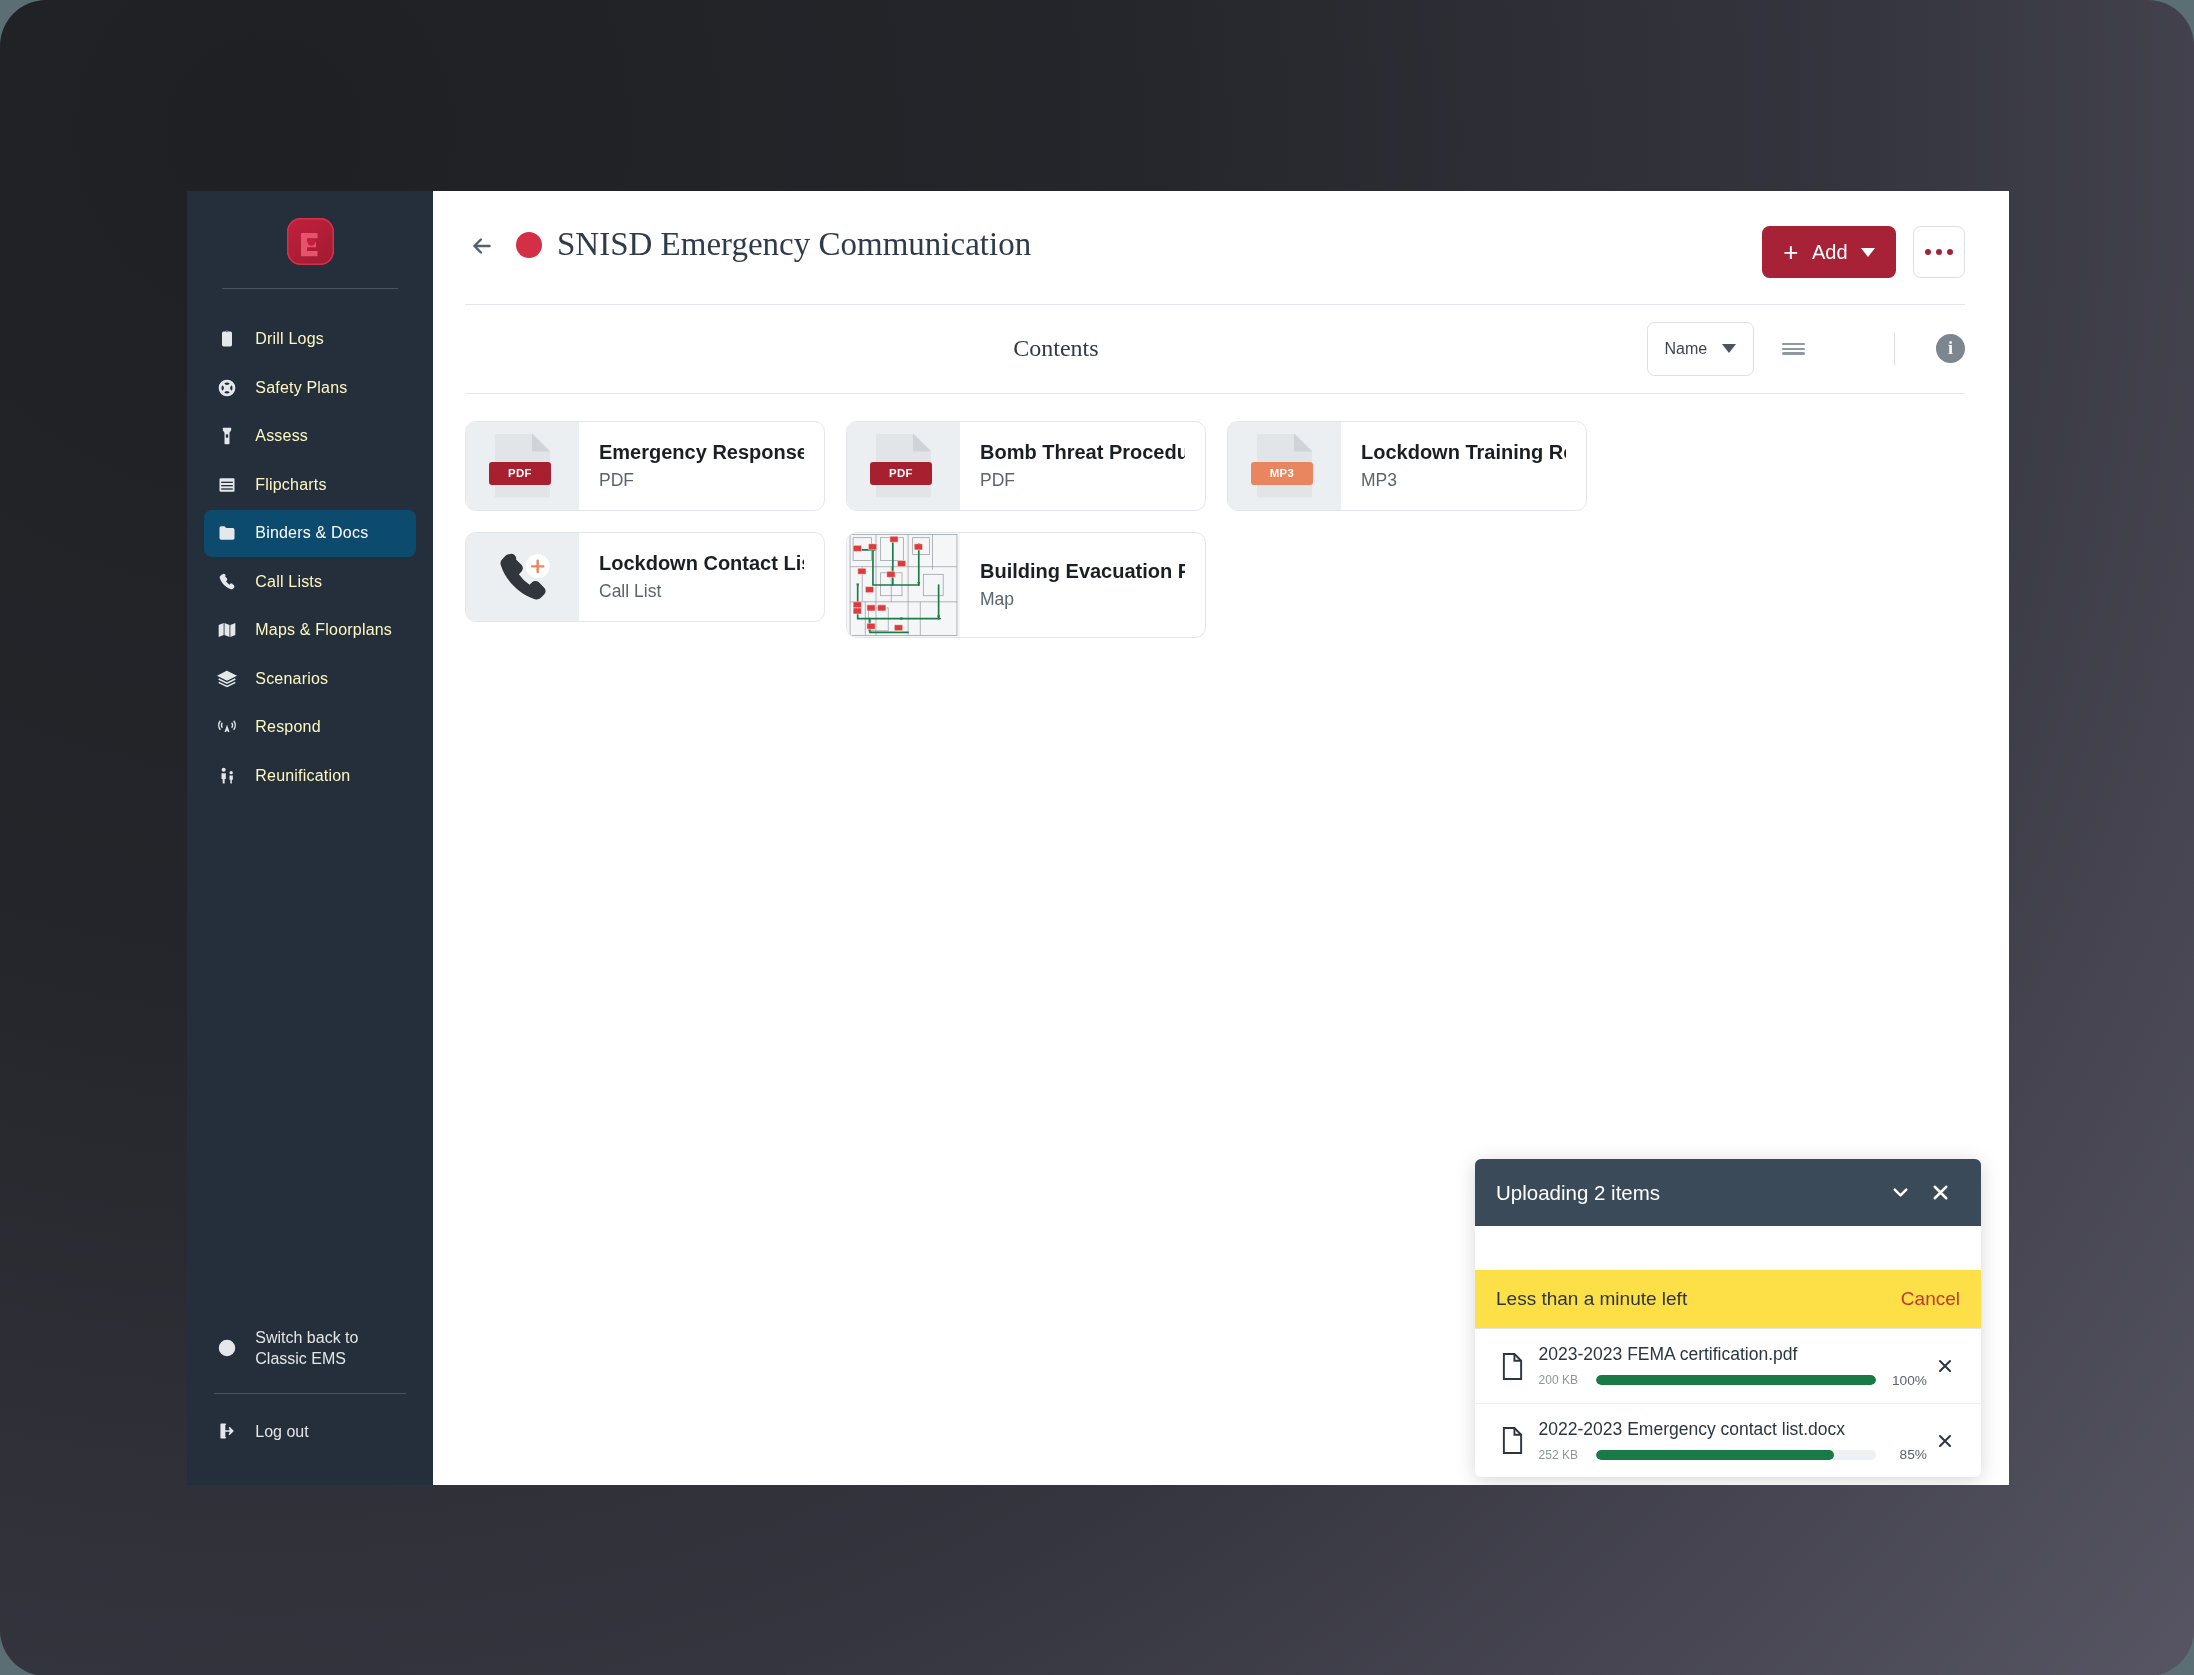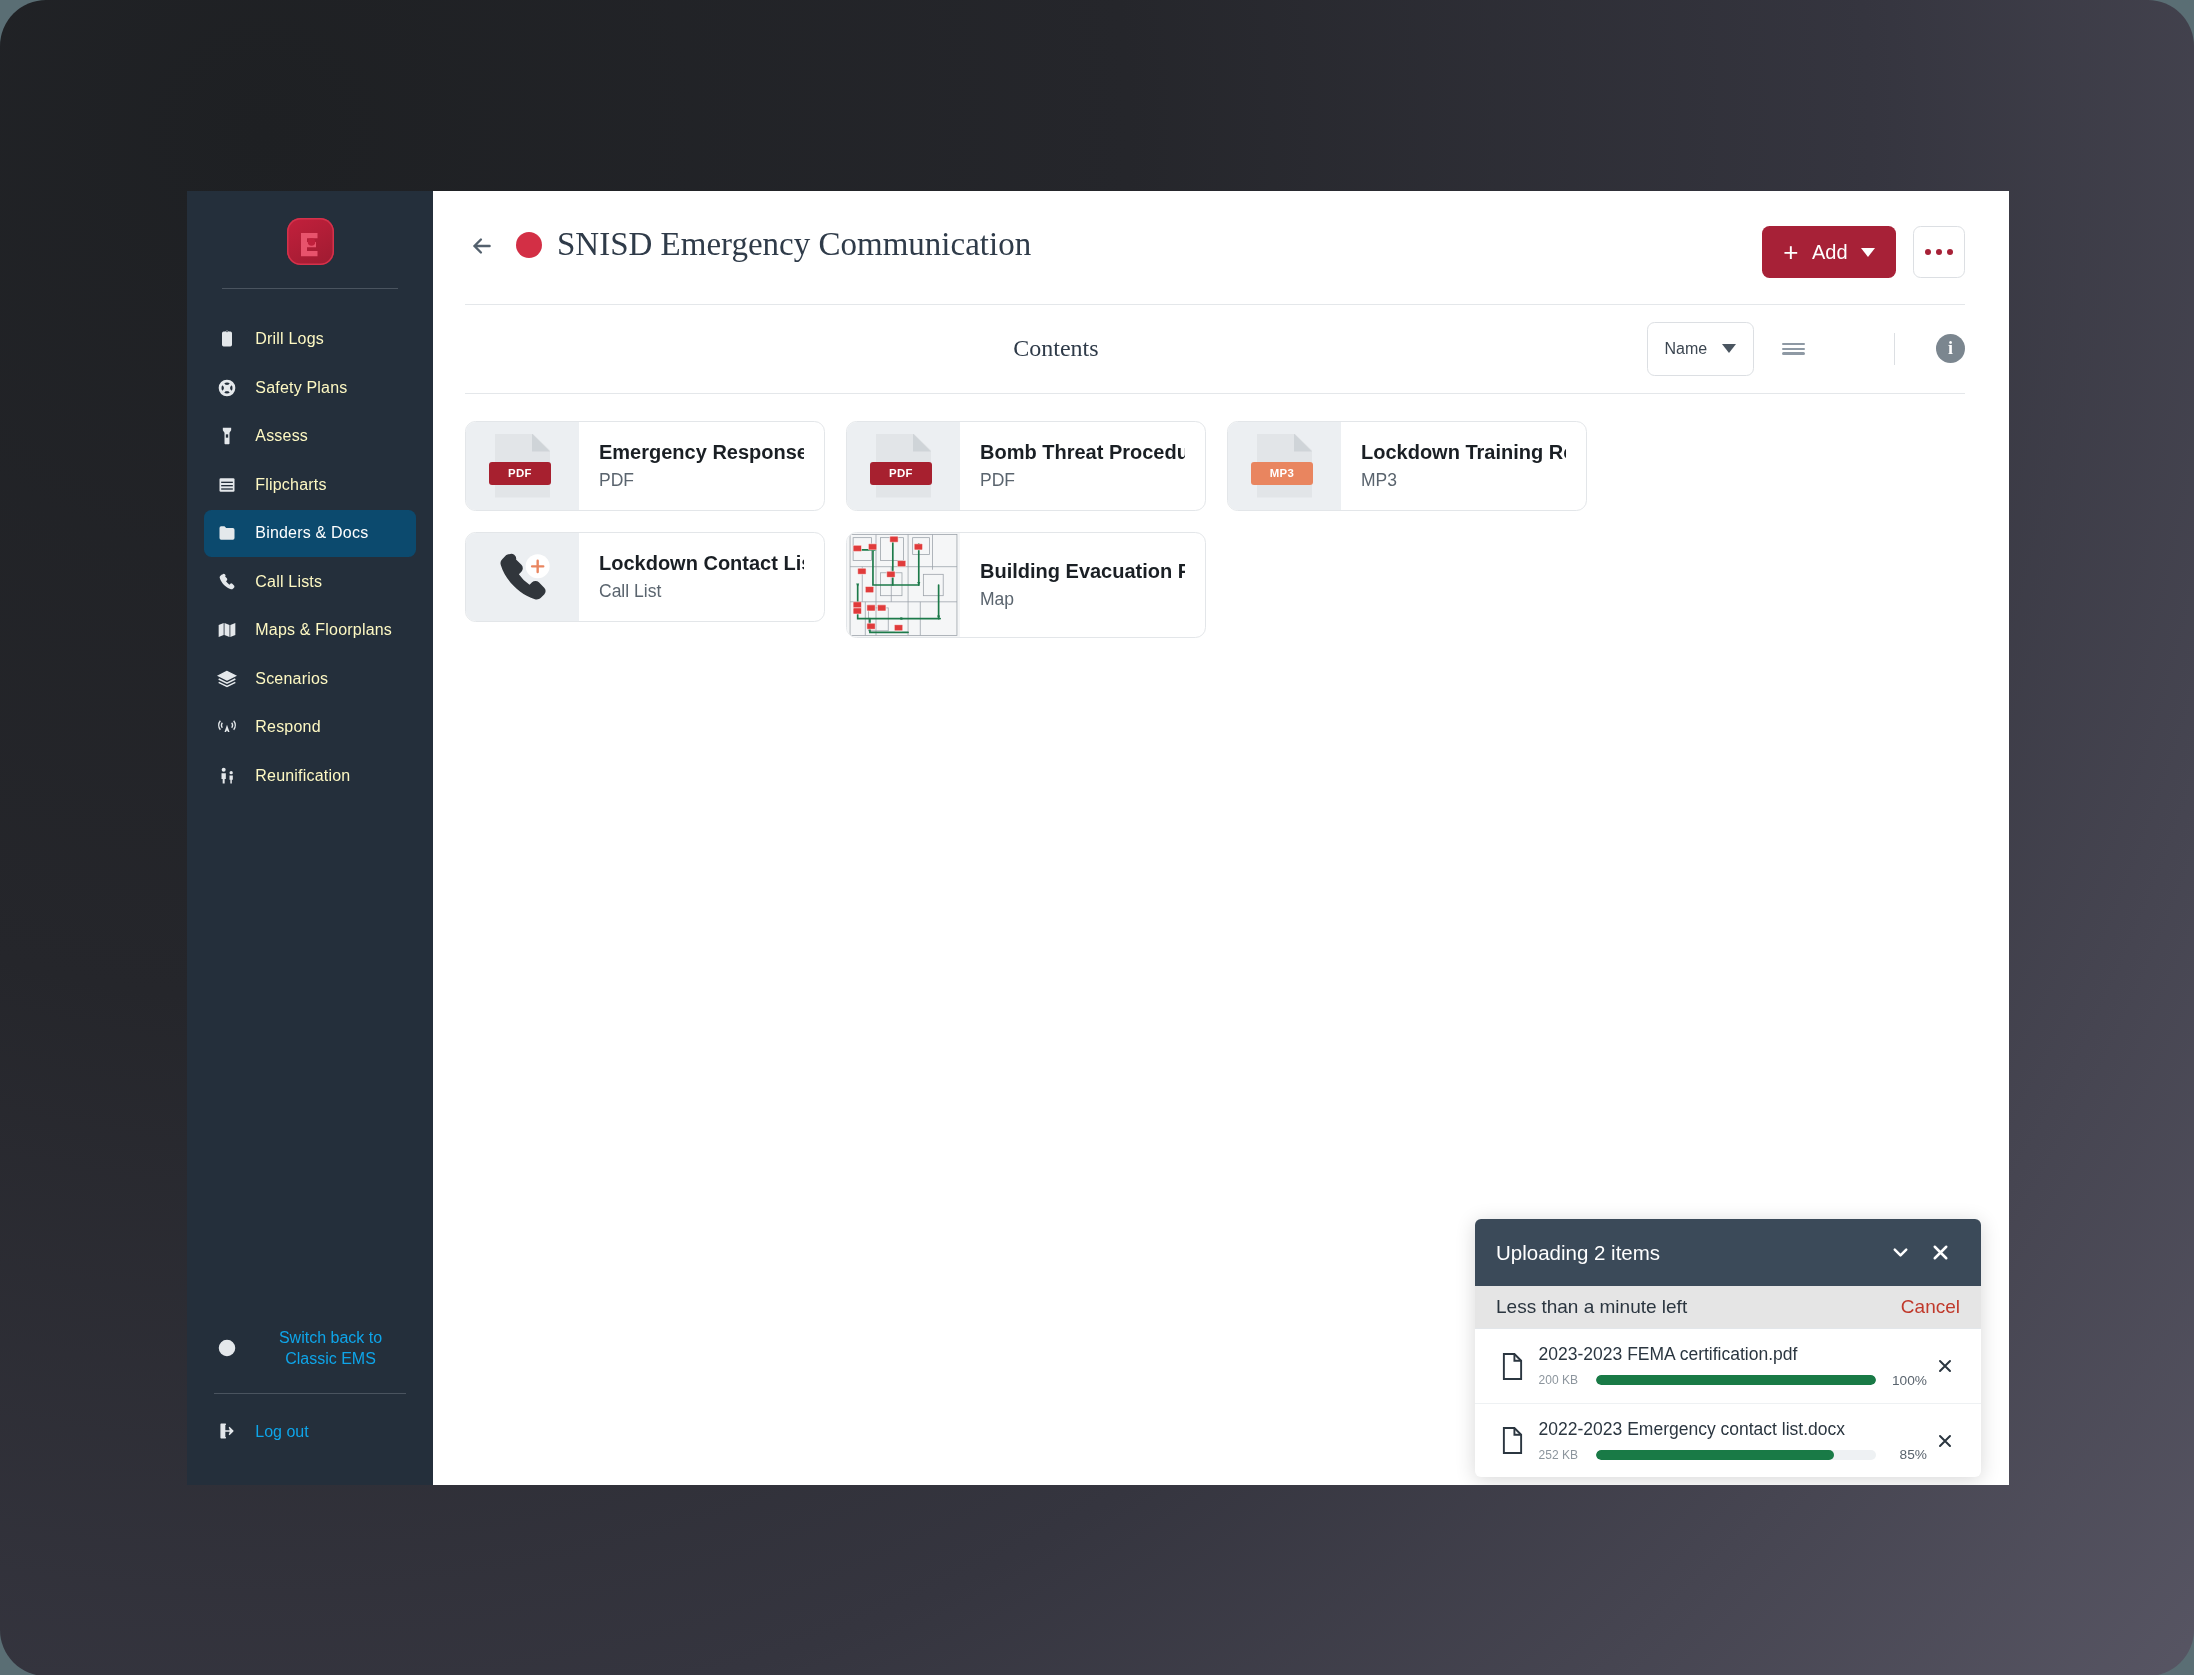--- a/index.html
+++ b/index.html
@@ -77,26 +77,25 @@
   }
   .nav-ico svg { width: 20px; height: 20px; fill: #e4e8eb; display:block;}
   .nav-label { white-space: nowrap; }
   .side-bottom {
     margin-top: auto;
     padding: 0 16.7px 30px 16.7px;
   }
   .bottom-item {
     display: flex; align-items: center;
     padding: 10.6px 10.6px;
-    color: #0ea5e9;
+    color: #e5e5e5;
     font-size: 16px;
     line-height: 1.33;
     cursor: pointer;
     border-radius: 7.6px;
-    text-align: center;
   }
   .bottom-divider { height:0.8px; background:#4a545f; margin: 13.7px 10.6px; }
 
   
   #main {
     flex: 1; height: 100%;
     background: #fff;
     position: relative;
     display: flex; flex-direction: column;
   }
@@ -229,23 +228,24 @@
   }
   .up-head {
     background:#3b4a59; color:#fff;
     height: 67px; padding: 0 21px;
     display:flex; align-items:center;
   }
   .up-head-title { flex:1; font-size: 20.5px; }
   .up-head-ico { width:40px;height:40px;display:flex;align-items:center;justify-content:center;cursor:pointer;}
   .up-head-ico svg { width:23px;height:23px;stroke:#fff;fill:none;stroke-width:2.6;}
   .up-status {
-    background:#e5e5e5; height: 43px; padding: 0 21px;
+    background:#fde047; height: 59px; padding: 0 21px;
     display:flex; align-items:center;
     border-bottom:0.8px solid #e2e6ea;
+    margin-top:44px;
   }
   .up-status-text { flex:1; font-size: 19px; color:#2b3640; }
   .up-cancel { font-size:19px; color:#c0392b; cursor:pointer; }
   .up-row {
     display:flex; align-items:center;
     padding: 15px 18px 15px 21px;
     border-bottom: 0.8px solid #eef1f3;
   }
   .up-row:last-child { border-bottom:none; }
   .up-doc-ico { width:32px; flex-shrink:0; display:flex; align-items:center; justify-content:center; }

